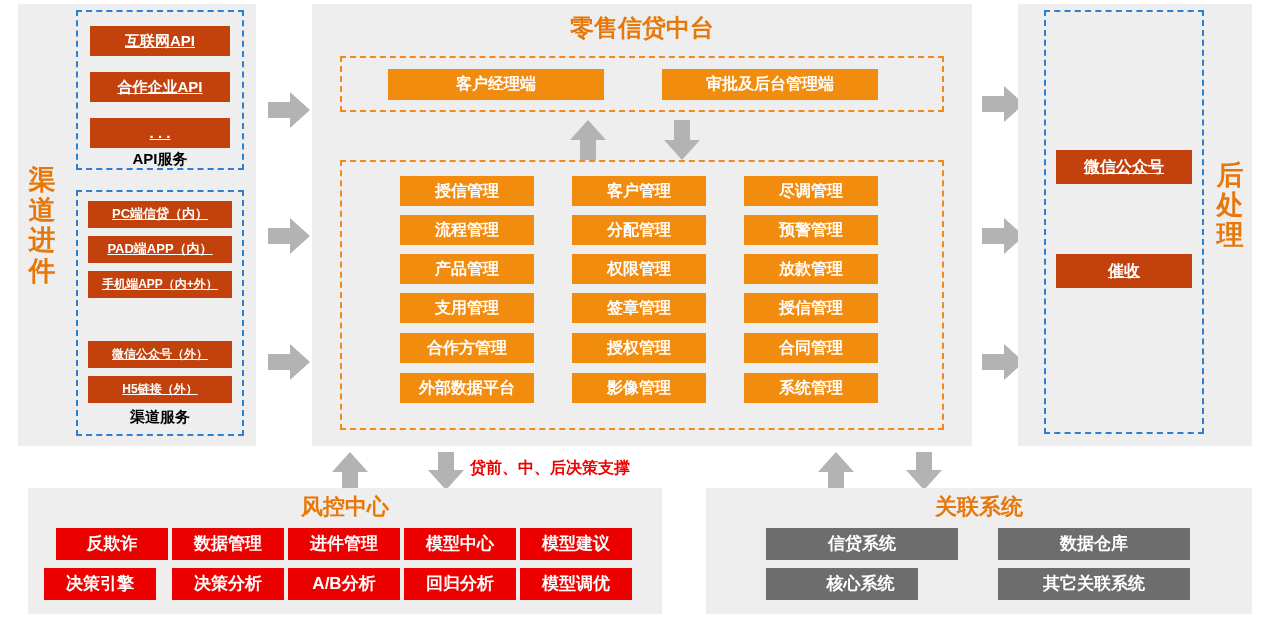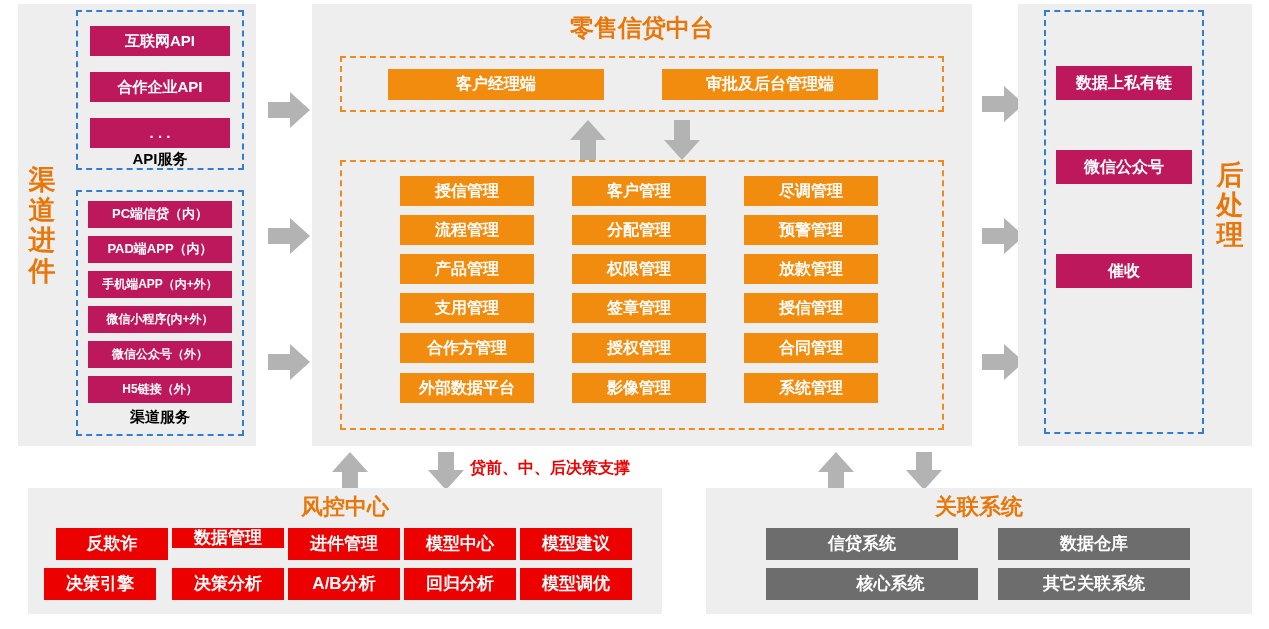--- a/index.html
+++ b/index.html
@@ -35,21 +35,21 @@
     position: absolute;
     box-sizing: border-box;
     display: flex;
     align-items: center;
     justify-content: center;
     text-align: center;
     color: #ffffff;
     font-weight: bold;
     line-height: 1.15;
   }
-  .box-blue { background: #be185d; }
+  .box-blue { background: #c2410c; text-decoration: underline; }
   .box-orange { background: #f28c0f; }
   .box-red { background: #ec0000; }
   .box-gray { background: #6d6d6d; }
   .label {
     position: absolute;
     color: #000000;
     font-weight: bold;
     text-align: center;
   }
   .title-orange {
@@ -99,21 +99,20 @@
   <div class="box box-blue" style="left:90px; top:26px; width:140px; height:30px; font-size:15px;">互联网API</div>
   <div class="box box-blue" style="left:90px; top:72px; width:140px; height:30px; font-size:15px;">合作企业API</div>
   <div class="box box-blue" style="left:90px; top:118px; width:140px; height:30px; font-size:15px;">. . .</div>
   <div class="label" style="left:90px; top:150px; width:140px; font-size:15px;">API服务</div>
 
   <div class="dashed-blue" style="left:76px; top:190px; width:168px; height:246px;"></div>
 
   <div class="box box-blue" style="left:88px; top:201px; width:144px; height:27px; font-size:13px;">PC端信贷（内）</div>
   <div class="box box-blue" style="left:88px; top:236px; width:144px; height:27px; font-size:13px;">PAD端APP（内）</div>
   <div class="box box-blue" style="left:88px; top:271px; width:144px; height:27px; font-size:12px;">手机端APP（内+外）</div>
-  <div class="box box-blue" style="left:88px; top:306px; width:144px; height:27px; font-size:12px;">微信小程序(内+外）</div>
   <div class="box box-blue" style="left:88px; top:341px; width:144px; height:27px; font-size:12px;">微信公众号（外）</div>
   <div class="box box-blue" style="left:88px; top:376px; width:144px; height:27px; font-size:12px;">H5链接（外）</div>
   <div class="label" style="left:88px; top:408px; width:144px; font-size:15px;">渠道服务</div>
 
   <div class="barrow" style="left:268px; top:92px; width:42px; height:36px;">
     <div class="shaft" style="left:0; top:10px; width:24px; height:16px;"></div>
     <div class="head" style="left:22px; top:0; border-top:18px solid transparent; border-bottom:18px solid transparent; border-left:20px solid #b3b3b3;"></div>
   </div>
   <div class="barrow" style="left:268px; top:218px; width:42px; height:36px;">
     <div class="shaft" style="left:0; top:10px; width:24px; height:16px;"></div>
@@ -174,21 +173,20 @@
   </div>
   <div class="barrow" style="left:982px; top:344px; width:42px; height:36px;">
     <div class="shaft" style="left:0; top:10px; width:24px; height:16px;"></div>
     <div class="head" style="left:22px; top:0; border-top:18px solid transparent; border-bottom:18px solid transparent; border-left:20px solid #b3b3b3;"></div>
   </div>
 
   <div class="panel-gray" style="left:1018px; top:4px; width:234px; height:442px;"></div>
 
   <div class="dashed-blue" style="left:1044px; top:10px; width:160px; height:424px;"></div>
 
-  <div class="box box-blue" style="left:1056px; top:66px; width:136px; height:34px; font-size:16px;">数据上私有链</div>
   <div class="box box-blue" style="left:1056px; top:150px; width:136px; height:34px; font-size:16px;">微信公众号</div>
   <div class="box box-blue" style="left:1056px; top:254px; width:136px; height:34px; font-size:16px;">催收</div>
 
   <div class="side-label" style="left:1212px; top:160px; width:36px; font-size:27px; white-space:pre-line;">后
 处
 理</div>
 
   <div class="barrow" style="left:332px; top:452px; width:36px; height:38px;">
     <div class="shaft" style="left:10px; top:18px; width:16px; height:20px;"></div>
     <div class="head" style="left:0; top:0; border-left:18px solid transparent; border-right:18px solid transparent; border-bottom:20px solid #b3b3b3;"></div>
@@ -205,32 +203,32 @@
   </div>
   <div class="barrow" style="left:906px; top:452px; width:36px; height:38px;">
     <div class="shaft" style="left:10px; top:0; width:16px; height:18px;"></div>
     <div class="head" style="left:0; top:18px; border-left:18px solid transparent; border-right:18px solid transparent; border-top:20px solid #b3b3b3;"></div>
   </div>
 
   <div class="panel-gray" style="left:28px; top:488px; width:634px; height:126px;"></div>
   <div class="title-orange" style="left:28px; top:492px; width:634px; font-size:22px;">风控中心</div>
 
   <div class="box box-red" style="left:56px; top:528px; width:112px; height:32px; font-size:17px;">反欺诈</div>
-  <div class="box box-red" style="left:172px; top:528px; width:112px; height:20px; font-size:17px;">数据管理</div>
+  <div class="box box-red" style="left:172px; top:528px; width:112px; height:32px; font-size:17px;">数据管理</div>
   <div class="box box-red" style="left:288px; top:528px; width:112px; height:32px; font-size:17px;">进件管理</div>
   <div class="box box-red" style="left:404px; top:528px; width:112px; height:32px; font-size:17px;">模型中心</div>
   <div class="box box-red" style="left:520px; top:528px; width:112px; height:32px; font-size:17px;">模型建议</div>
 
   <div class="box box-red" style="left:44px; top:568px; width:112px; height:32px; font-size:17px;">决策引擎</div>
   <div class="box box-red" style="left:172px; top:568px; width:112px; height:32px; font-size:17px;">决策分析</div>
   <div class="box box-red" style="left:288px; top:568px; width:112px; height:32px; font-size:17px;">A/B分析</div>
   <div class="box box-red" style="left:404px; top:568px; width:112px; height:32px; font-size:17px;">回归分析</div>
   <div class="box box-red" style="left:520px; top:568px; width:112px; height:32px; font-size:17px;">模型调优</div>
 
   <div class="panel-gray" style="left:706px; top:488px; width:546px; height:126px;"></div>
   <div class="title-orange" style="left:706px; top:492px; width:546px; font-size:22px;">关联系统</div>
 
   <div class="box box-gray" style="left:766px; top:528px; width:192px; height:32px; font-size:17px;">信贷系统</div>
   <div class="box box-gray" style="left:998px; top:528px; width:192px; height:32px; font-size:17px;">数据仓库</div>
-  <div class="box box-gray" style="left:766px; top:568px; width:212px; height:32px; font-size:17px;padding-left:37px;">核心系统</div>
+  <div class="box box-gray" style="left:766px; top:568px; width:152px; height:32px; font-size:17px;padding-left:37px;">核心系统</div>
   <div class="box box-gray" style="left:998px; top:568px; width:192px; height:32px; font-size:17px;">其它关联系统</div>
 
 </div>
 
 </body></html>

